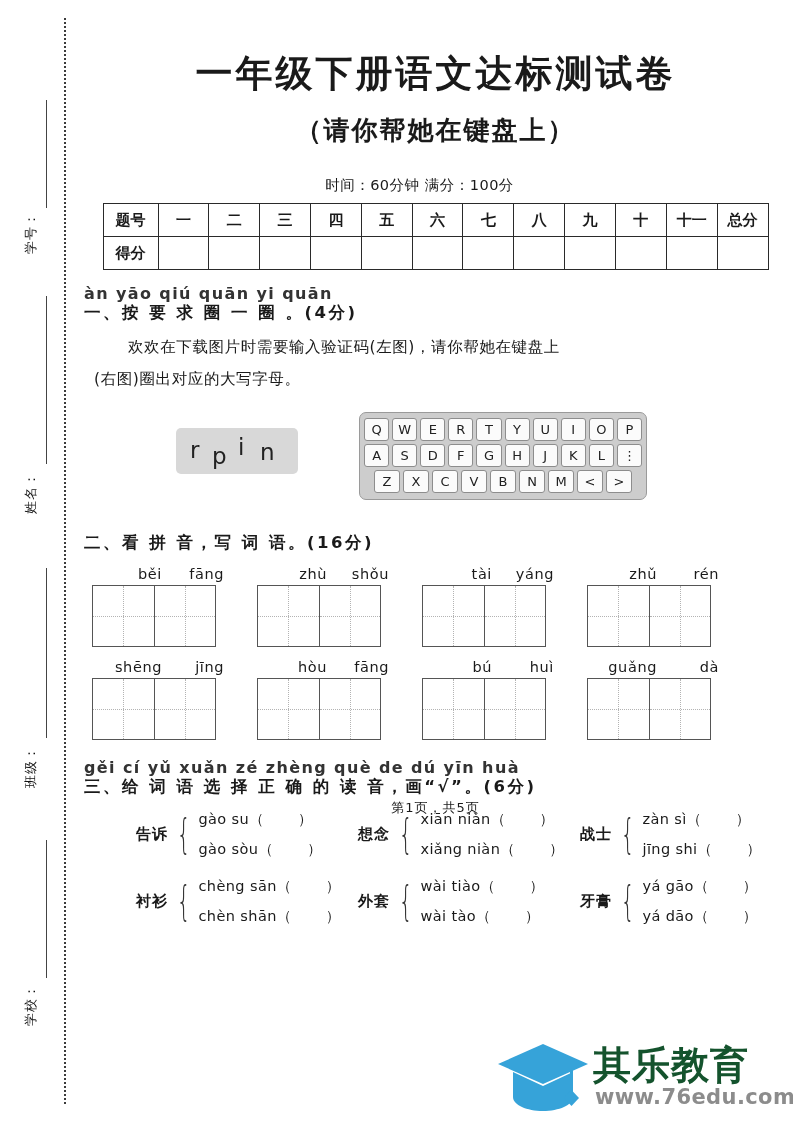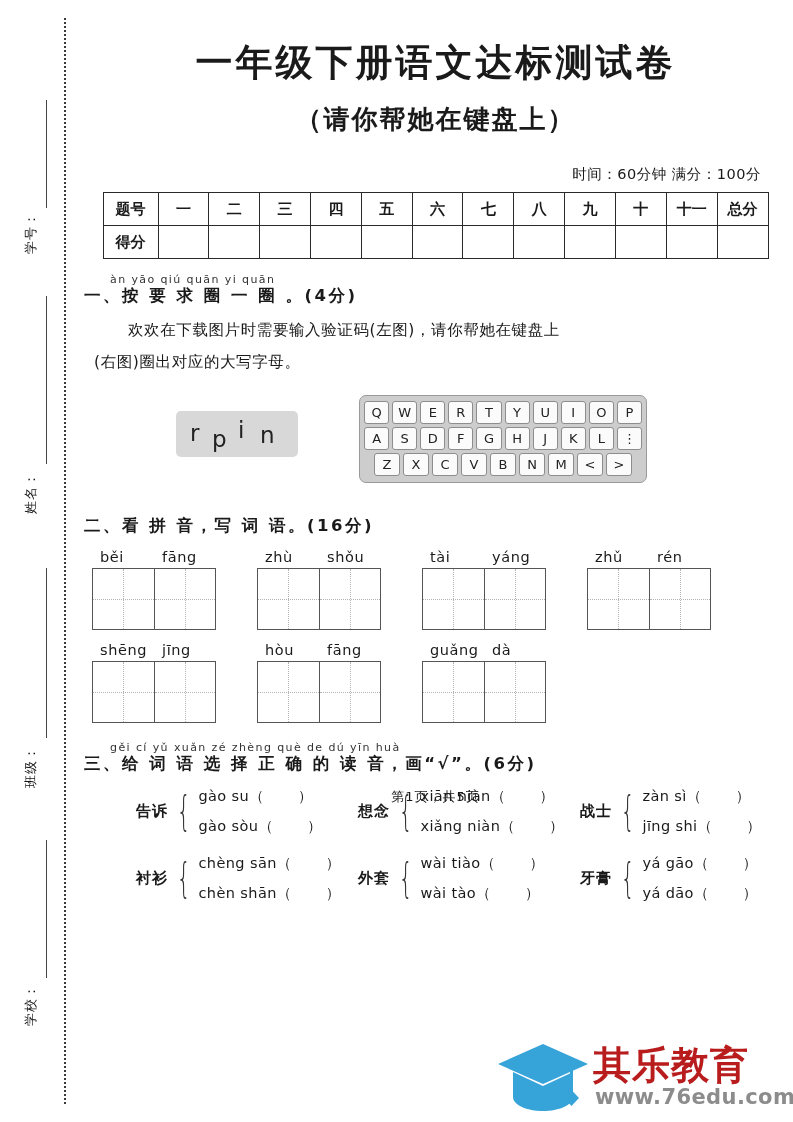--- a/index.html
+++ b/index.html
@@ -46,41 +46,41 @@
     left: 64px;
     top: 18px;
     width: 0;
     height: 1086px;
     border-left: 2px dotted #3b3b3b;
   }
 
   
   #sheet {
     position: absolute;
-    left: 78px; top: 0;
+    left: 78px; top: 11px;
     width: 715px; height: 824px;
   }
 
   #title {
     text-align: center;
     font-size: 37px;
     font-weight: 700;
     letter-spacing: 3px;
     margin-top: 38px;
     font-family: "DejaVu Sans", "Liberation Sans", sans-serif;
   }
   #subtitle {
     text-align: center;
     font-size: 26px;
     font-weight: 700;
     letter-spacing: 2px;
     margin-top: 14px;
   }
   #exam-meta {
-    text-align: right;
+    text-align: center;
     font-size: 14.5px;
     margin-top: 28px;
     padding-right: 32px;
     letter-spacing: 0.5px;
   }
 
   
   #score-table {
     margin: 8px auto 0 auto;
     border-collapse: collapse;
@@ -96,26 +96,26 @@
     font-weight: 700;
   }
   #score-table td.head-cell { width: 52px; }
 
   
   .section {
     margin-top: 14px;
     padding-left: 6px;
   }
   .pinyin-line {
-    font-size: 11px;
+    font-size: 16px;
     color: #333;
     letter-spacing: 1.4px;
-    margin-left: 26px;
     margin-bottom: -1px;
     font-family: "DejaVu Sans", "Liberation Sans", sans-serif;
+    font-weight: bold;
   }
   .section-title {
     font-size: 16.5px;
     font-weight: 700;
     letter-spacing: 2.5px;
   }
   .q-body {
     font-size: 15.5px;
     line-height: 2.05;
     margin-top: 8px;
@@ -185,21 +185,21 @@
     padding-left: 8px;
   }
   .grid-item { width: 165px; }
   .grid-pinyin {
     display: flex;
     font-size: 14.5px;
     letter-spacing: 0.6px;
     margin-bottom: 3px;
     padding-left: 8px;
   }
-  .grid-pinyin span { width: 62px; text-align: left; }
+  .grid-pinyin span { width: 62px; text-align: right; }
   .tianzige {
     width: 124px; height: 62px;
     border: 1.3px solid #555;
     display: flex;
     position: relative;
     box-sizing: border-box;
   }
   .tz-cell {
     flex: 1;
     position: relative;
@@ -270,21 +270,21 @@
     position: absolute;
     left: 497px; top: 1038px;
     width: 286px; height: 78px;
   }
   #logo-cap { position: absolute; left: 0; top: 4px; }
   #logo-text-cn {
     position: absolute;
     left: 96px; top: 2px;
     font-size: 38px;
     font-weight: 700;
-    color: #b91c1c;
+    color: #14532d;
     letter-spacing: 1px;
     font-family: Liberation Mono, monospace;
   }
   #logo-text-url {
     position: absolute;
     left: 98px; top: 47px;
     font-size: 21px;
     font-weight: 700;
     color: #8c8c8c;
     letter-spacing: 0.4px;
@@ -473,20 +473,30 @@
           <span>hòu</span>
           <span>fāng</span>
         </div>
         <div class="tianzige">
             <div class="tz-cell"></div>
             <div class="tz-cell"></div>
           </div>
       </div>
       <div class="grid-item">
         <div class="grid-pinyin">
+          <span>bú</span>
+          <span>huì</span>
+        </div>
+        <div class="tianzige">
+            <div class="tz-cell"></div>
+            <div class="tz-cell"></div>
+          </div>
+      </div>
+      <div class="grid-item">
+        <div class="grid-pinyin">
           <span>guǎng</span>
           <span>dà</span>
         </div>
         <div class="tianzige">
             <div class="tz-cell"></div>
             <div class="tz-cell"></div>
           </div>
       </div>
     </div>
   </div>

